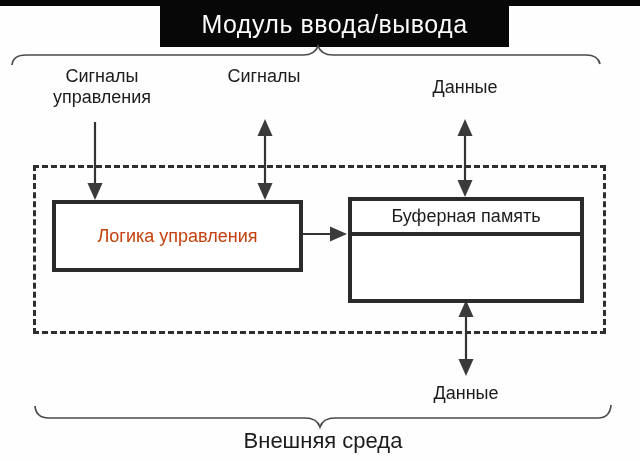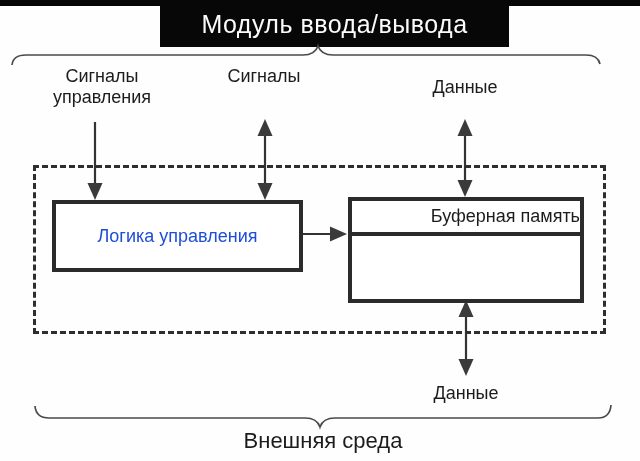--- a/index.html
+++ b/index.html
@@ -21,28 +21,28 @@
   .lbl-data-top{left:404px;top:77px;width:122px;}
   .lbl-data-bottom{left:404px;top:383px;width:124px;}
   .lbl-env{left:203px;top:427px;width:240px;font-size:22px;line-height:27px;}
   .dashed-box{
     position:absolute;left:33px;top:165px;width:567px;height:163px;
     border:3px dashed #2e2e2e;background:transparent;
   }
   .block{
     position:absolute;background:#ffffff;border:4px solid #2b2b2b;
     display:flex;align-items:center;justify-content:center;
-    font-size:18px;color:#1d4ed8;text-align:center;
+    font-size:18px;color:#c2410c;text-align:center;
   }
   .block-logic{left:52px;top:200px;width:243px;height:64px;}
   .block-stack{
     position:absolute;left:348px;top:197px;width:228px;height:98px;
     background:#ffffff;border:4px solid #2b2b2b;display:flex;flex-direction:column;
   }
-  .cell{display:flex;align-items:center;justify-content:flex-end;font-size:18px;color:#1c1c1c;}
+  .cell{display:flex;align-items:center;justify-content:center;font-size:18px;color:#1c1c1c;}
   .cell-top{height:31px;border-bottom:4px solid #2b2b2b;}
   .cell-bottom{flex:1;}
 </style>
 </head>
 <body>
 
 <div class="stage">
 
   <div class="top-rule"></div>
 

